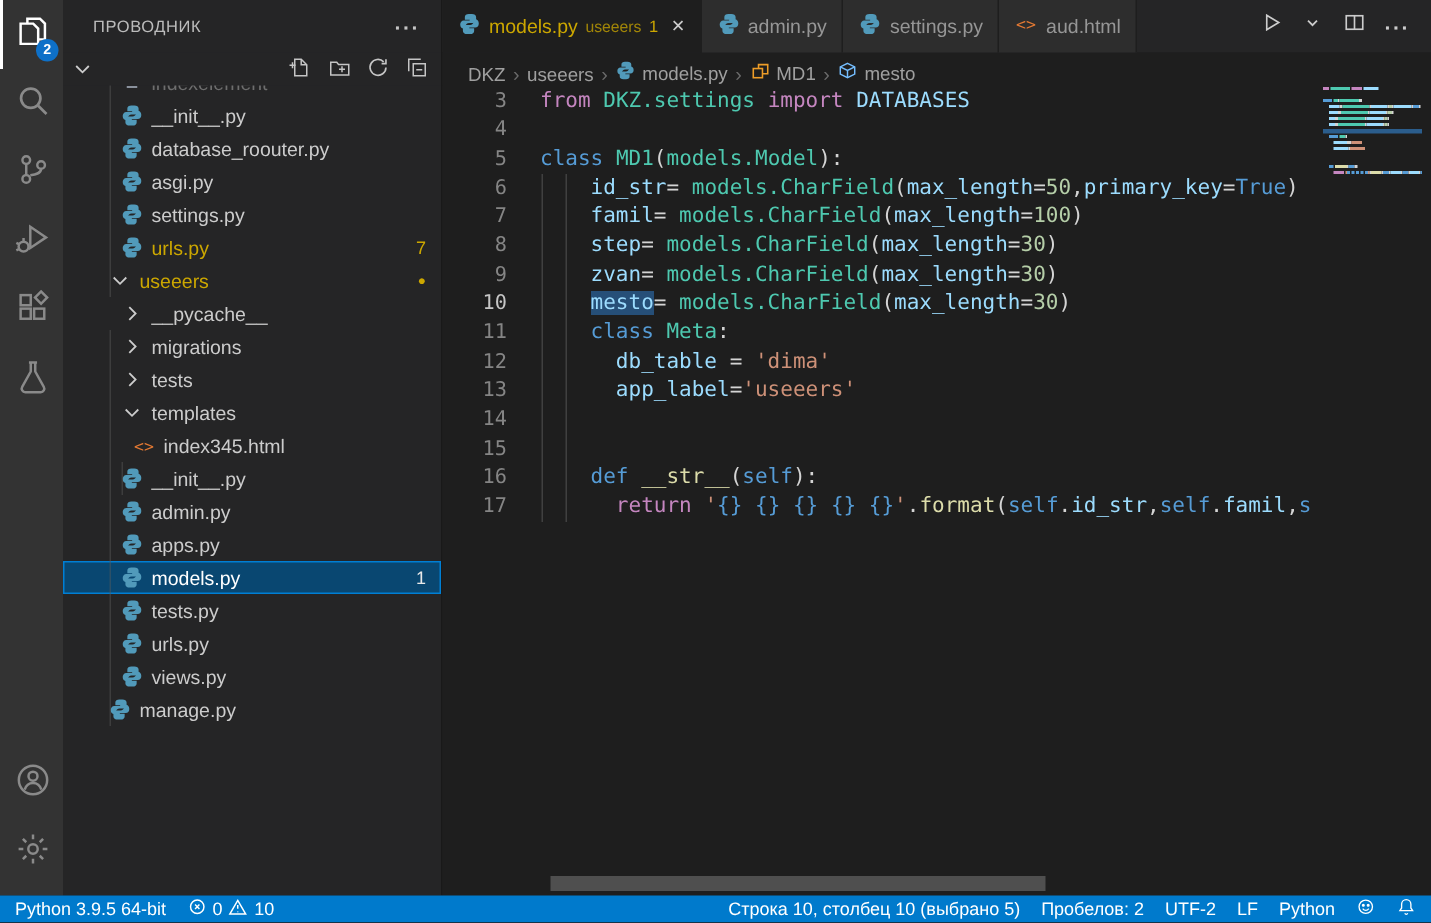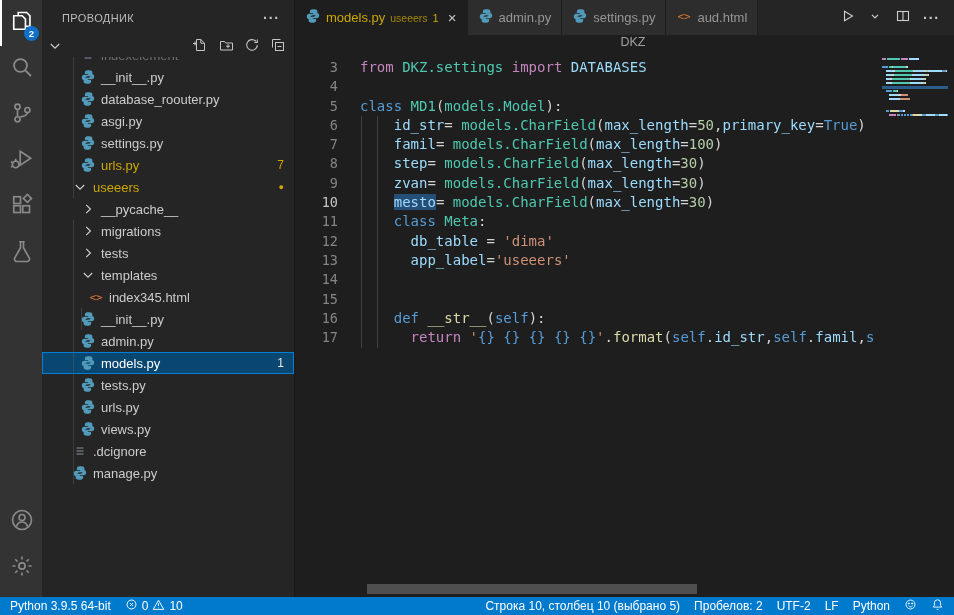--- a/index.html
+++ b/index.html
@@ -54,22 +54,22 @@
     border-right:1px solid #1e1e1e; font-size:13px; color:#969696; cursor:pointer; }
   .tab.active { background:#1e1e1e; color:#cccccc; }
   .tab .icn svg { width:16px; height:16px; }
   .tab-desc { font-size:10.5px; opacity:.75; }
   .tab-badge { font-size:11px; }
   .tab-close { font-size:15px; color:#cccccc; margin-left:4px; cursor:pointer; line-height:1; }
   #editor-actions { margin-left:auto; display:flex; align-items:center; gap:12px;
     padding-right:14px; color:#cccccc; }
   #editor-actions .icn svg { width:16px; height:16px; }
   .ea-more { font-size:14px; font-weight:bold; letter-spacing:1px; cursor:pointer; }
-  #breadcrumbs { height:22px; display:flex; align-items:center; gap:5px; padding-left:17px;
-    font-size:12.5px; color:#a0a0a0; background:#1e1e1e;flex-direction:column; }
+  #breadcrumbs { height:22px; display:flex; align-items:flex-end; gap:5px; padding-left:17px;
+    font-size:12.5px; color:#a0a0a0; background:#1e1e1e; }
   #breadcrumbs .icn svg { width:14px; height:14px; }
   .bc-item { display:flex; align-items:center; gap:4px; cursor:pointer; }
   .bc-sep { color:#6a6a6a; font-size:13px; }
 
   #code-area { position:absolute; top:57px; left:0; right:0; bottom:0; background:#1e1e1e; overflow:hidden; }
   #code-rows { position:absolute; left:0; top:1px; right:76px; overflow:hidden; white-space:pre;
     font-family:"DejaVu Sans Mono", monospace; font-size:14px; }
   .code-row { display:flex; height:19.3px; line-height:19.3px; }
   .ln { width:43px; flex:none; text-align:right; color:#858585; font-size:13.5px; }
   .ln-active { color:#c6c6c6; }
@@ -273,20 +273,29 @@
         </div>
         <div class="tree-row" style="padding-left: 37px;">
           <span class="tbox">
             <svg viewBox="0 0 16 16">
               <path fill="#519aba" d="M7.6 1.3c-1.7 0-2.7.8-2.7 2.1v1.7h3.2v.6H4.2C2.8 5.7 1.8 6.8 1.8 8.4s.9 2.7 2.4 2.7h1.1V9.7c0-1.3 1.1-2.4 2.4-2.4h2.6c1.2 0 2.1-.9 2.1-2.1V3.4c0-1.3-1.2-2.1-2.8-2.1z"></path>
               <path fill="#519aba" d="M8.4 14.7c1.7 0 2.7-.8 2.7-2.1v-1.7H7.9v-.6h3.9c1.4 0 2.4-1.1 2.4-2.7s-.9-2.7-2.4-2.7h-1.1v1.4c0 1.3-1.1 2.4-2.4 2.4H5.7c-1.2 0-2.1.9-2.1 2.1v1.8c0 1.3 1.2 2.1 2.8 2.1z"></path>
             </svg>
           </span>
           <span class="tlabel">admin.py</span>
         </div>
+        <div class="tree-row" style="padding-left: 37px;">
+          <span class="tbox">
+            <svg viewBox="0 0 16 16">
+              <path fill="#519aba" d="M7.6 1.3c-1.7 0-2.7.8-2.7 2.1v1.7h3.2v.6H4.2C2.8 5.7 1.8 6.8 1.8 8.4s.9 2.7 2.4 2.7h1.1V9.7c0-1.3 1.1-2.4 2.4-2.4h2.6c1.2 0 2.1-.9 2.1-2.1V3.4c0-1.3-1.2-2.1-2.8-2.1z"></path>
+              <path fill="#519aba" d="M8.4 14.7c1.7 0 2.7-.8 2.7-2.1v-1.7H7.9v-.6h3.9c1.4 0 2.4-1.1 2.4-2.7s-.9-2.7-2.4-2.7h-1.1v1.4c0 1.3-1.1 2.4-2.4 2.4H5.7c-1.2 0-2.1.9-2.1 2.1v1.8c0 1.3 1.2 2.1 2.8 2.1z"></path>
+            </svg>
+          </span>
+          <span class="tlabel">apps.py</span>
+        </div>
         <div class="tree-row sel" style="padding-left: 37px; background: rgb(9, 71, 113); box-shadow: rgb(0, 127, 212) 0px 0px 0px 1px inset;">
           <span class="tbox">
             <svg viewBox="0 0 16 16">
               <path fill="#519aba" d="M7.6 1.3c-1.7 0-2.7.8-2.7 2.1v1.7h3.2v.6H4.2C2.8 5.7 1.8 6.8 1.8 8.4s.9 2.7 2.4 2.7h1.1V9.7c0-1.3 1.1-2.4 2.4-2.4h2.6c1.2 0 2.1-.9 2.1-2.1V3.4c0-1.3-1.2-2.1-2.8-2.1z"></path>
               <path fill="#519aba" d="M8.4 14.7c1.7 0 2.7-.8 2.7-2.1v-1.7H7.9v-.6h3.9c1.4 0 2.4-1.1 2.4-2.7s-.9-2.7-2.4-2.7h-1.1v1.4c0 1.3-1.1 2.4-2.4 2.4H5.7c-1.2 0-2.1.9-2.1 2.1v1.8c0 1.3 1.2 2.1 2.8 2.1z"></path>
             </svg>
           </span>
           <span class="tlabel">models.py</span>
           <span class="tree-badge" style="color: rgb(232, 232, 232); font-size: 12px;">1</span>
         </div>
@@ -309,28 +318,20 @@
           <span class="tlabel">urls.py</span>
         </div>
         <div class="tree-row" style="padding-left: 37px;">
           <span class="tbox">
             <svg viewBox="0 0 16 16">
               <path fill="#519aba" d="M7.6 1.3c-1.7 0-2.7.8-2.7 2.1v1.7h3.2v.6H4.2C2.8 5.7 1.8 6.8 1.8 8.4s.9 2.7 2.4 2.7h1.1V9.7c0-1.3 1.1-2.4 2.4-2.4h2.6c1.2 0 2.1-.9 2.1-2.1V3.4c0-1.3-1.2-2.1-2.8-2.1z"></path>
               <path fill="#519aba" d="M8.4 14.7c1.7 0 2.7-.8 2.7-2.1v-1.7H7.9v-.6h3.9c1.4 0 2.4-1.1 2.4-2.7s-.9-2.7-2.4-2.7h-1.1v1.4c0 1.3-1.1 2.4-2.4 2.4H5.7c-1.2 0-2.1.9-2.1 2.1v1.8c0 1.3 1.2 2.1 2.8 2.1z"></path>
             </svg>
           </span>
           <span class="tlabel">views.py</span>
-        </div>
-        <div class="tree-row" style="padding-left: 29px;">
-          <span class="tbox">
-            <svg viewBox="0 0 16 16" fill="none" stroke="#8a919c" stroke-width="1.2">
-              <path d="M4.5 5h7M4.5 8h7M4.5 11h7"></path>
-            </svg>
-          </span>
-          <span class="tlabel">.dcignore</span>
         </div>
         <div class="tree-row" style="padding-left: 29px;">
           <span class="tbox">
             <svg viewBox="0 0 16 16">
               <path fill="#519aba" d="M7.6 1.3c-1.7 0-2.7.8-2.7 2.1v1.7h3.2v.6H4.2C2.8 5.7 1.8 6.8 1.8 8.4s.9 2.7 2.4 2.7h1.1V9.7c0-1.3 1.1-2.4 2.4-2.4h2.6c1.2 0 2.1-.9 2.1-2.1V3.4c0-1.3-1.2-2.1-2.8-2.1z"></path>
               <path fill="#519aba" d="M8.4 14.7c1.7 0 2.7-.8 2.7-2.1v-1.7H7.9v-.6h3.9c1.4 0 2.4-1.1 2.4-2.7s-.9-2.7-2.4-2.7h-1.1v1.4c0 1.3-1.1 2.4-2.4 2.4H5.7c-1.2 0-2.1.9-2.1 2.1v1.8c0 1.3 1.2 2.1 2.8 2.1z"></path>
             </svg>
           </span>
           <span class="tlabel">manage.py</span>
         </div>

